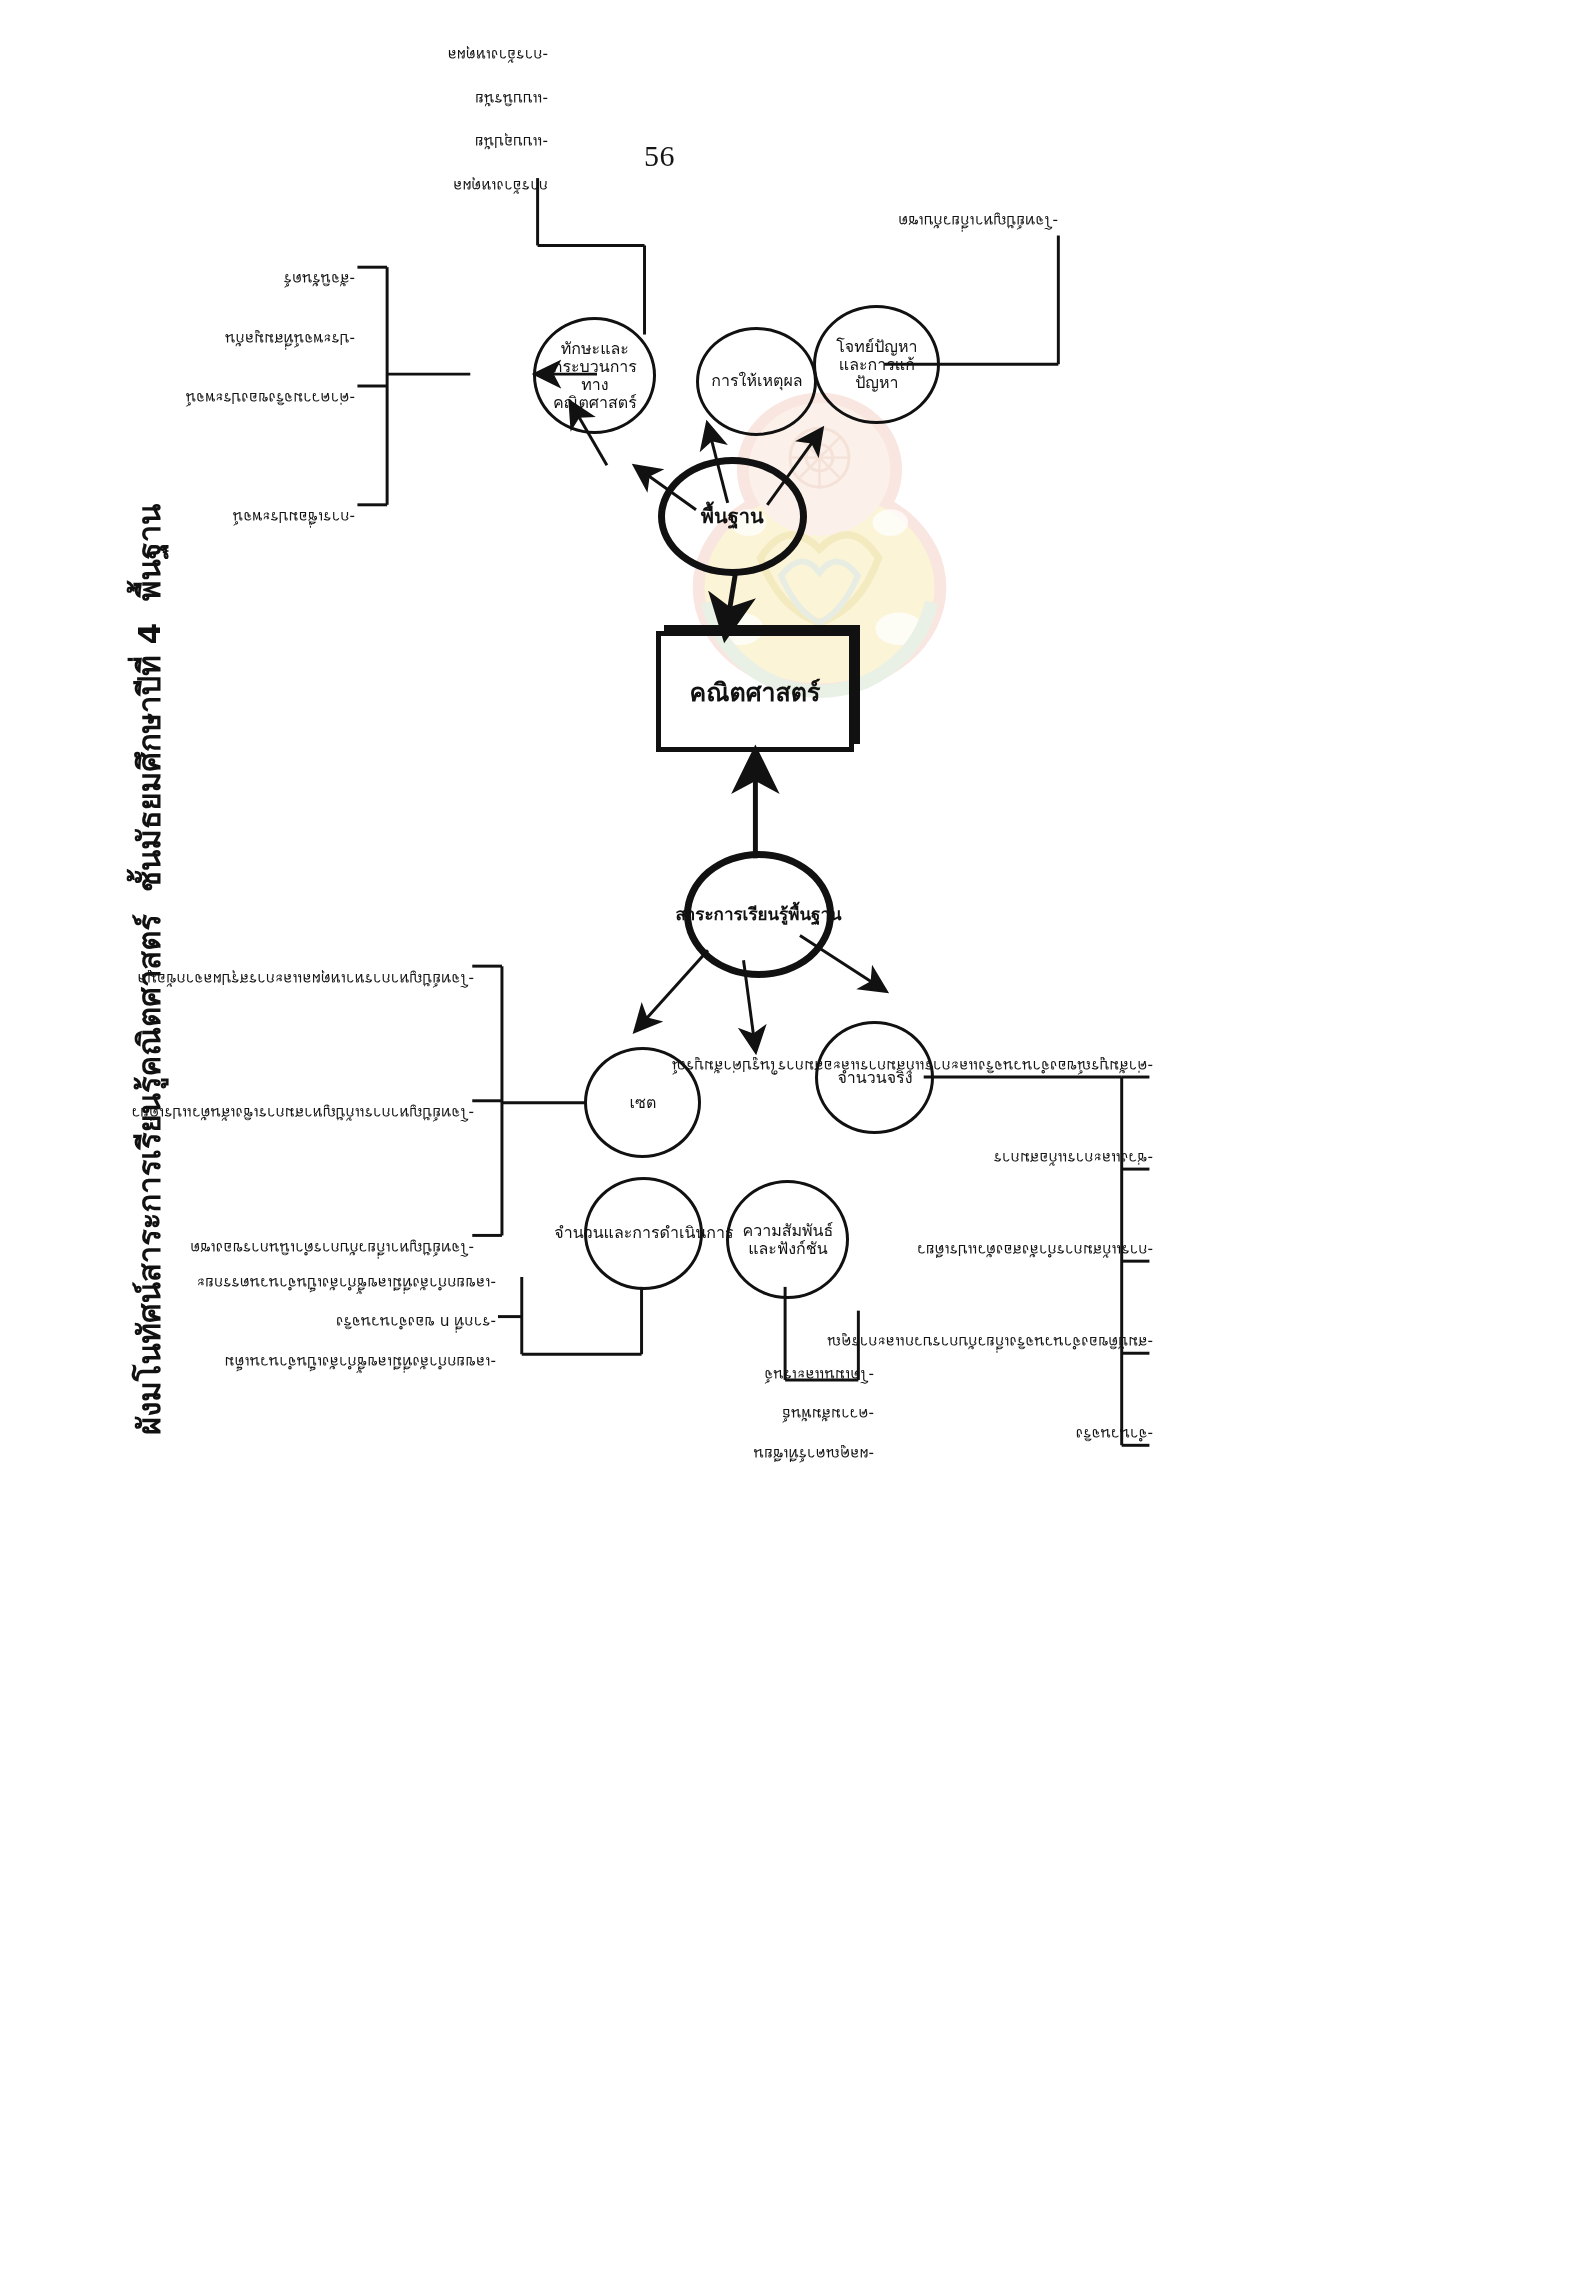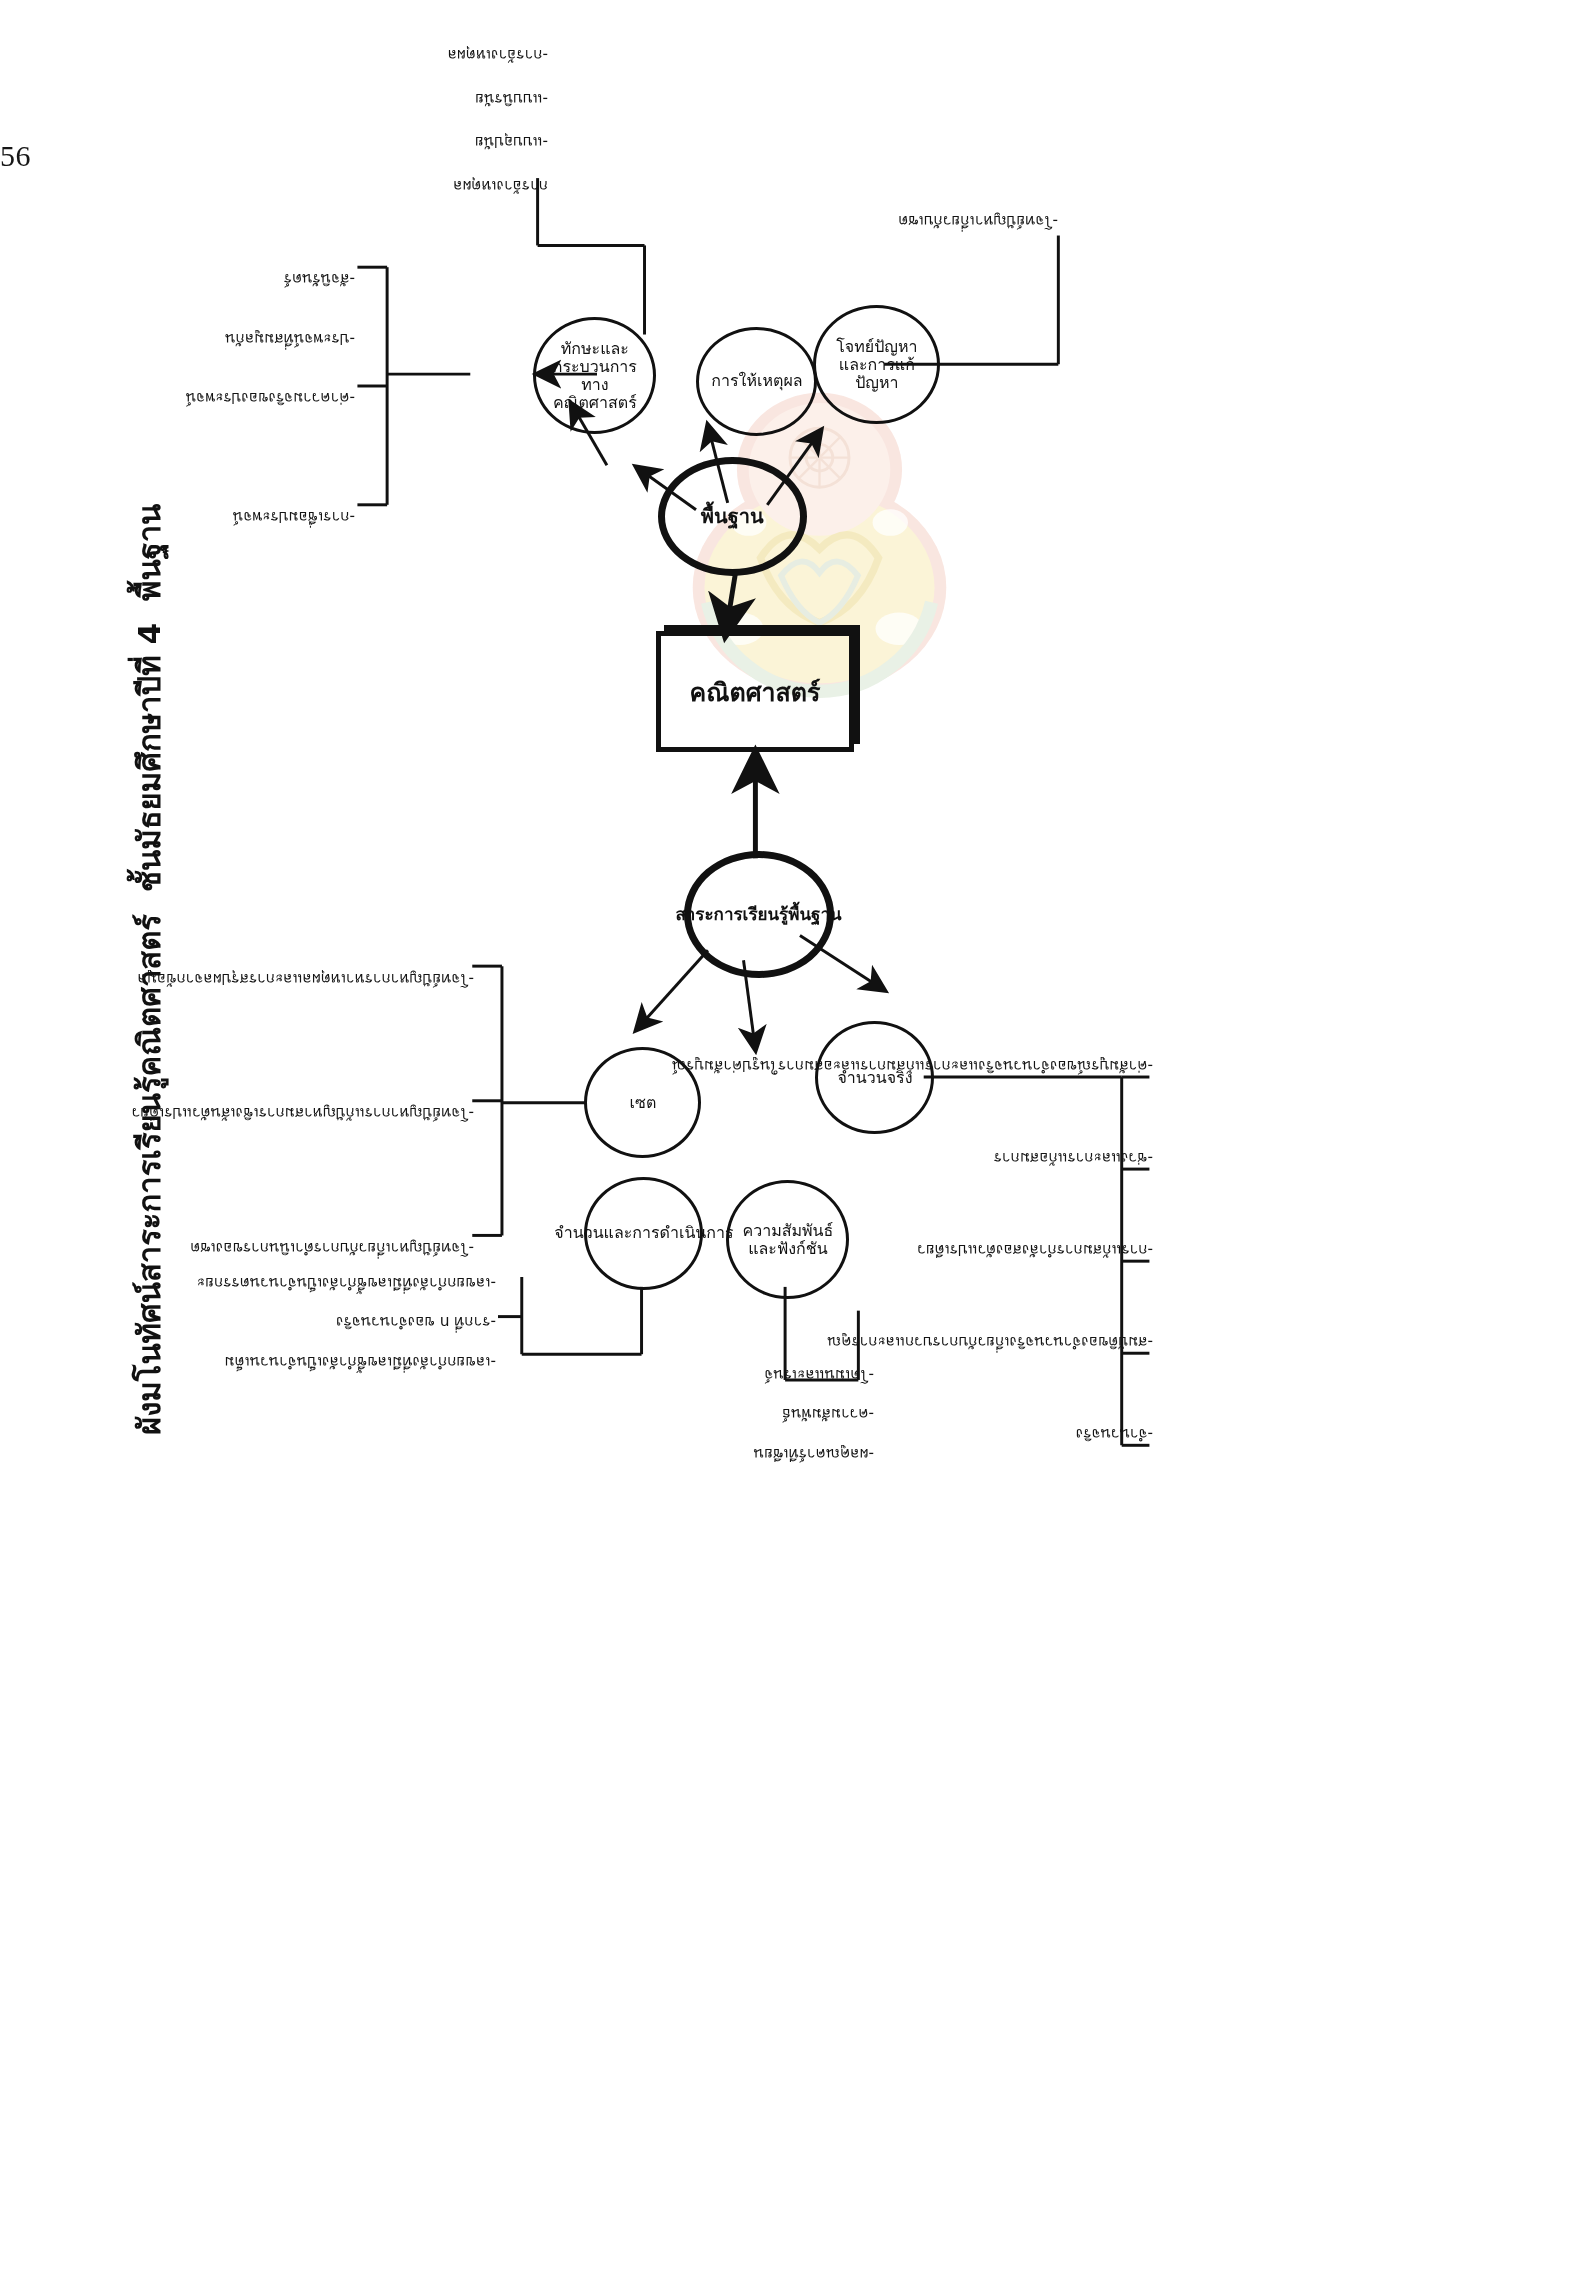--- a/index.html
+++ b/index.html
@@ -15,21 +15,21 @@
     color: #1a1a1a;
     overflow: hidden;
   }
 
   
   #page-number {
     position: absolute;
     top: 139px;
     left: 0;
     width: 1319px;
-    text-align: left;
+    text-align: center;
     font-family: "Liberation Serif", "DejaVu Serif", serif;
     font-size: 30px;
     color: #161616;
     letter-spacing: 0.5px;
   }
 
   
   
   #figure-rotator {
     position: absolute;

